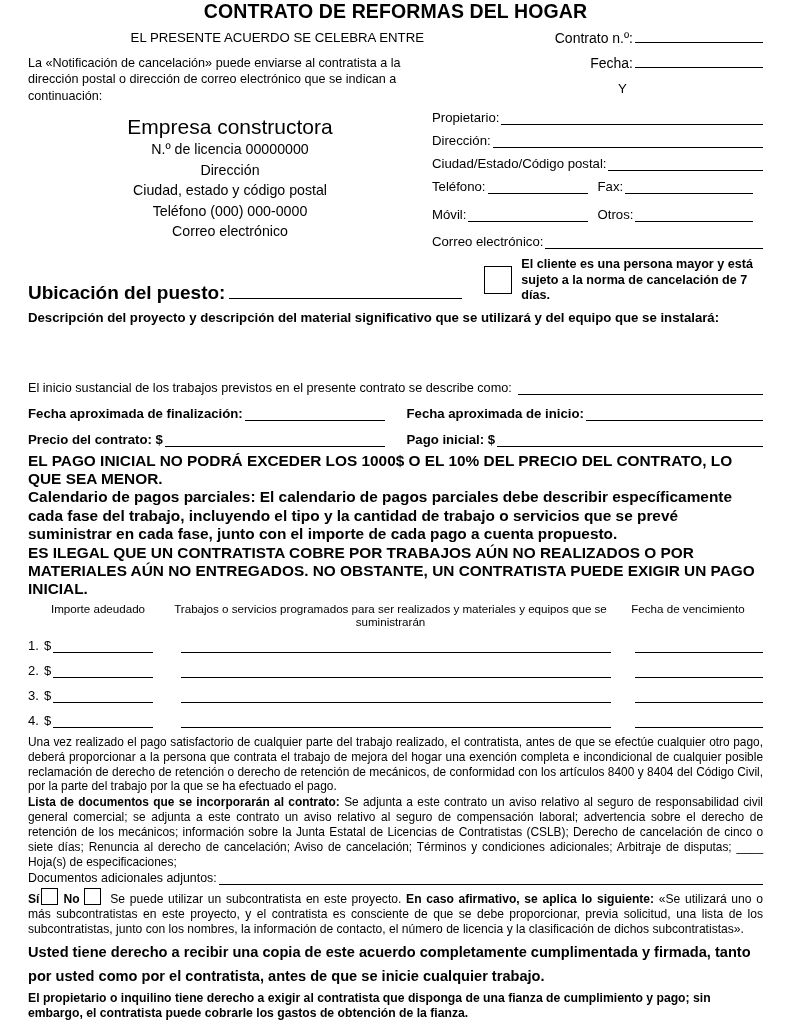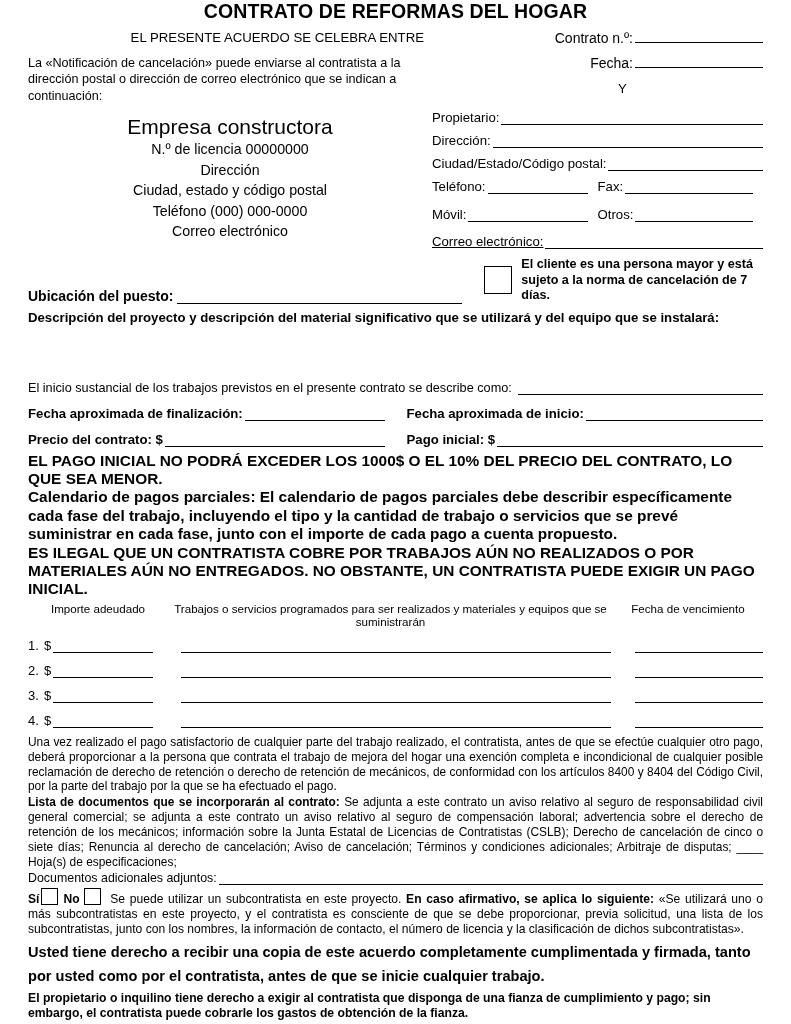--- a/index.html
+++ b/index.html
@@ -112,22 +112,21 @@
   }
 
   
   .sec-bold {
     font-weight: bold;
     font-size: 13.2px;
     margin-top: 6px;
   }
   .jobloc {
     display: flex;
-    align-items: flex-end;
-    font-size: 14px;
+    font-size: 19px;
     font-weight: bold;
     width: 460px;
   }
   .jobloc .fill { margin-left: 4px; }
   .startline {
     display: flex;
     align-items: flex-end;
     font-size: 12.7px;
     margin-top: 56px;
   }
@@ -270,21 +269,21 @@
       <div class="rfield-split">
         <span class="half">
           <span class="lbl">Móvil:</span>
           <span class="fill"></span>
         </span>
         <span class="half">
           <span class="lbl">Otros:</span>
           <span class="fill"></span>
         </span>
       </div>
-      <div class="rfield" style="margin-bottom:6px;text-decoration:underline;">
+      <div class="rfield" style="margin-bottom:6px;">
         <span class="lbl">Correo electrónico:</span>
         <span class="fill"></span>
       </div>
     </div>
   </div>
 
   <div style="display:flex; align-items:flex-end; margin-top:2px;">
     <div class="jobloc">
       <span class="lbl nowrap">Ubicación del puesto:</span>
       <span class="fill"></span>

